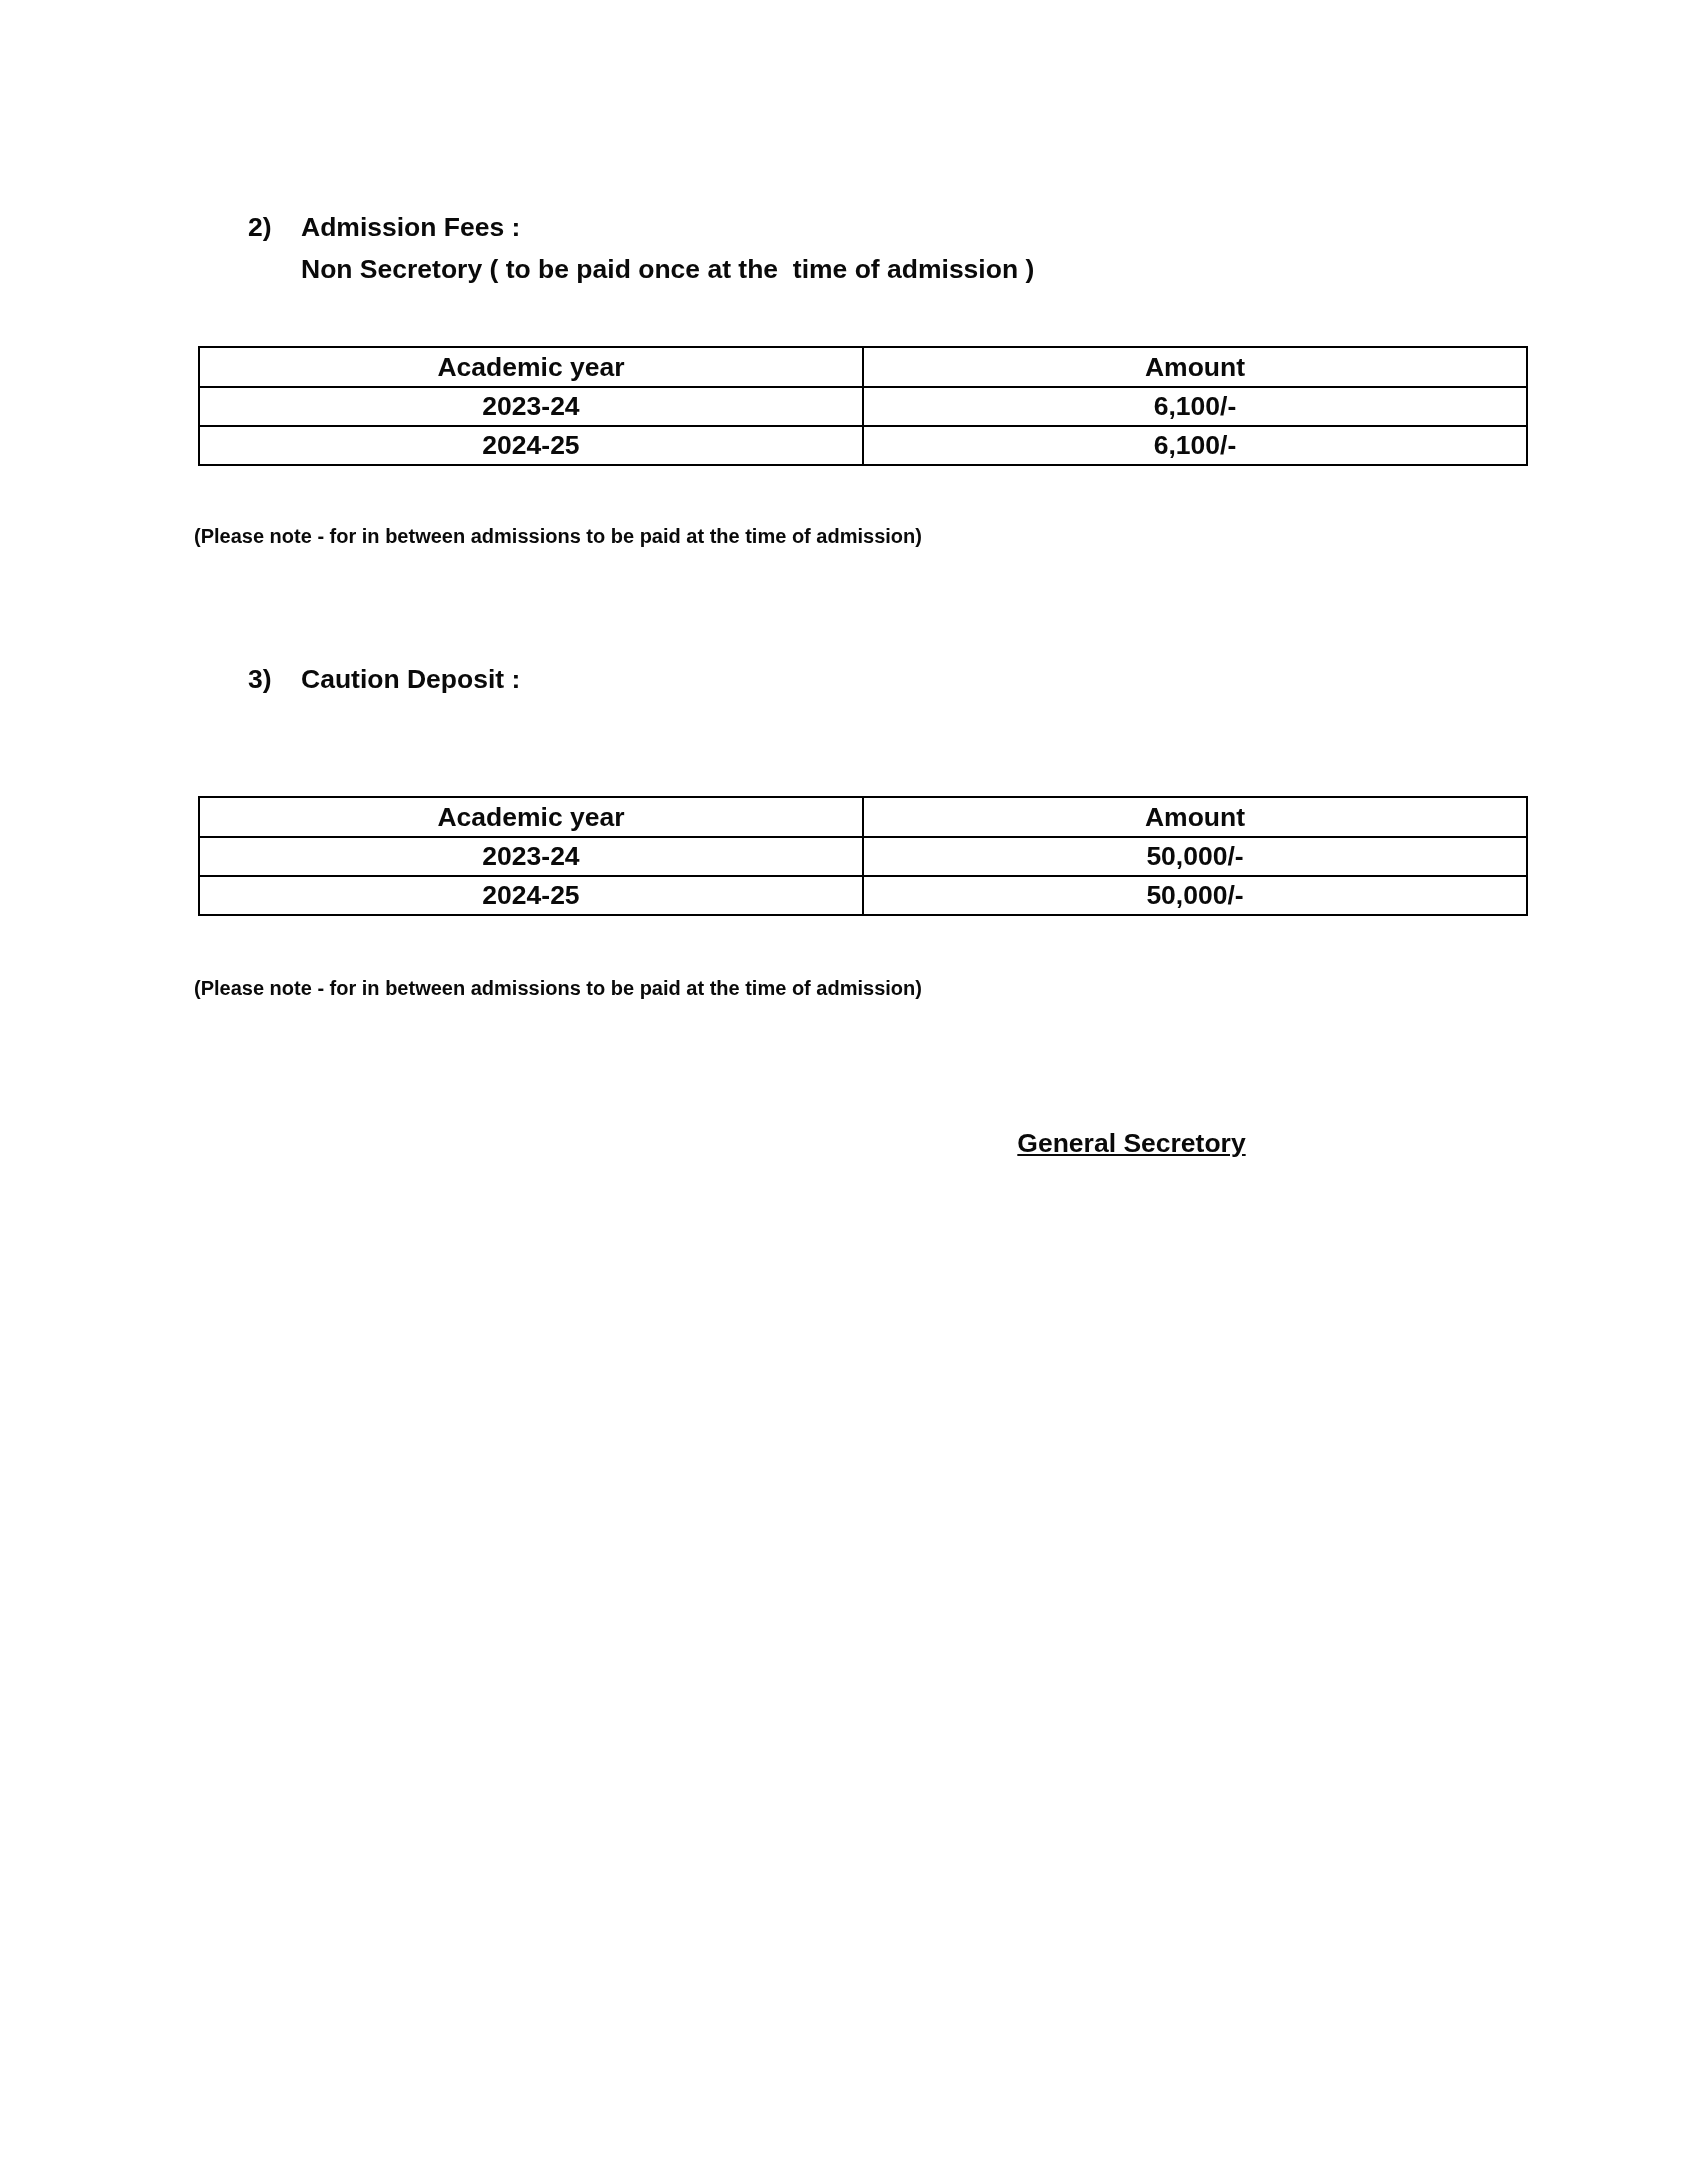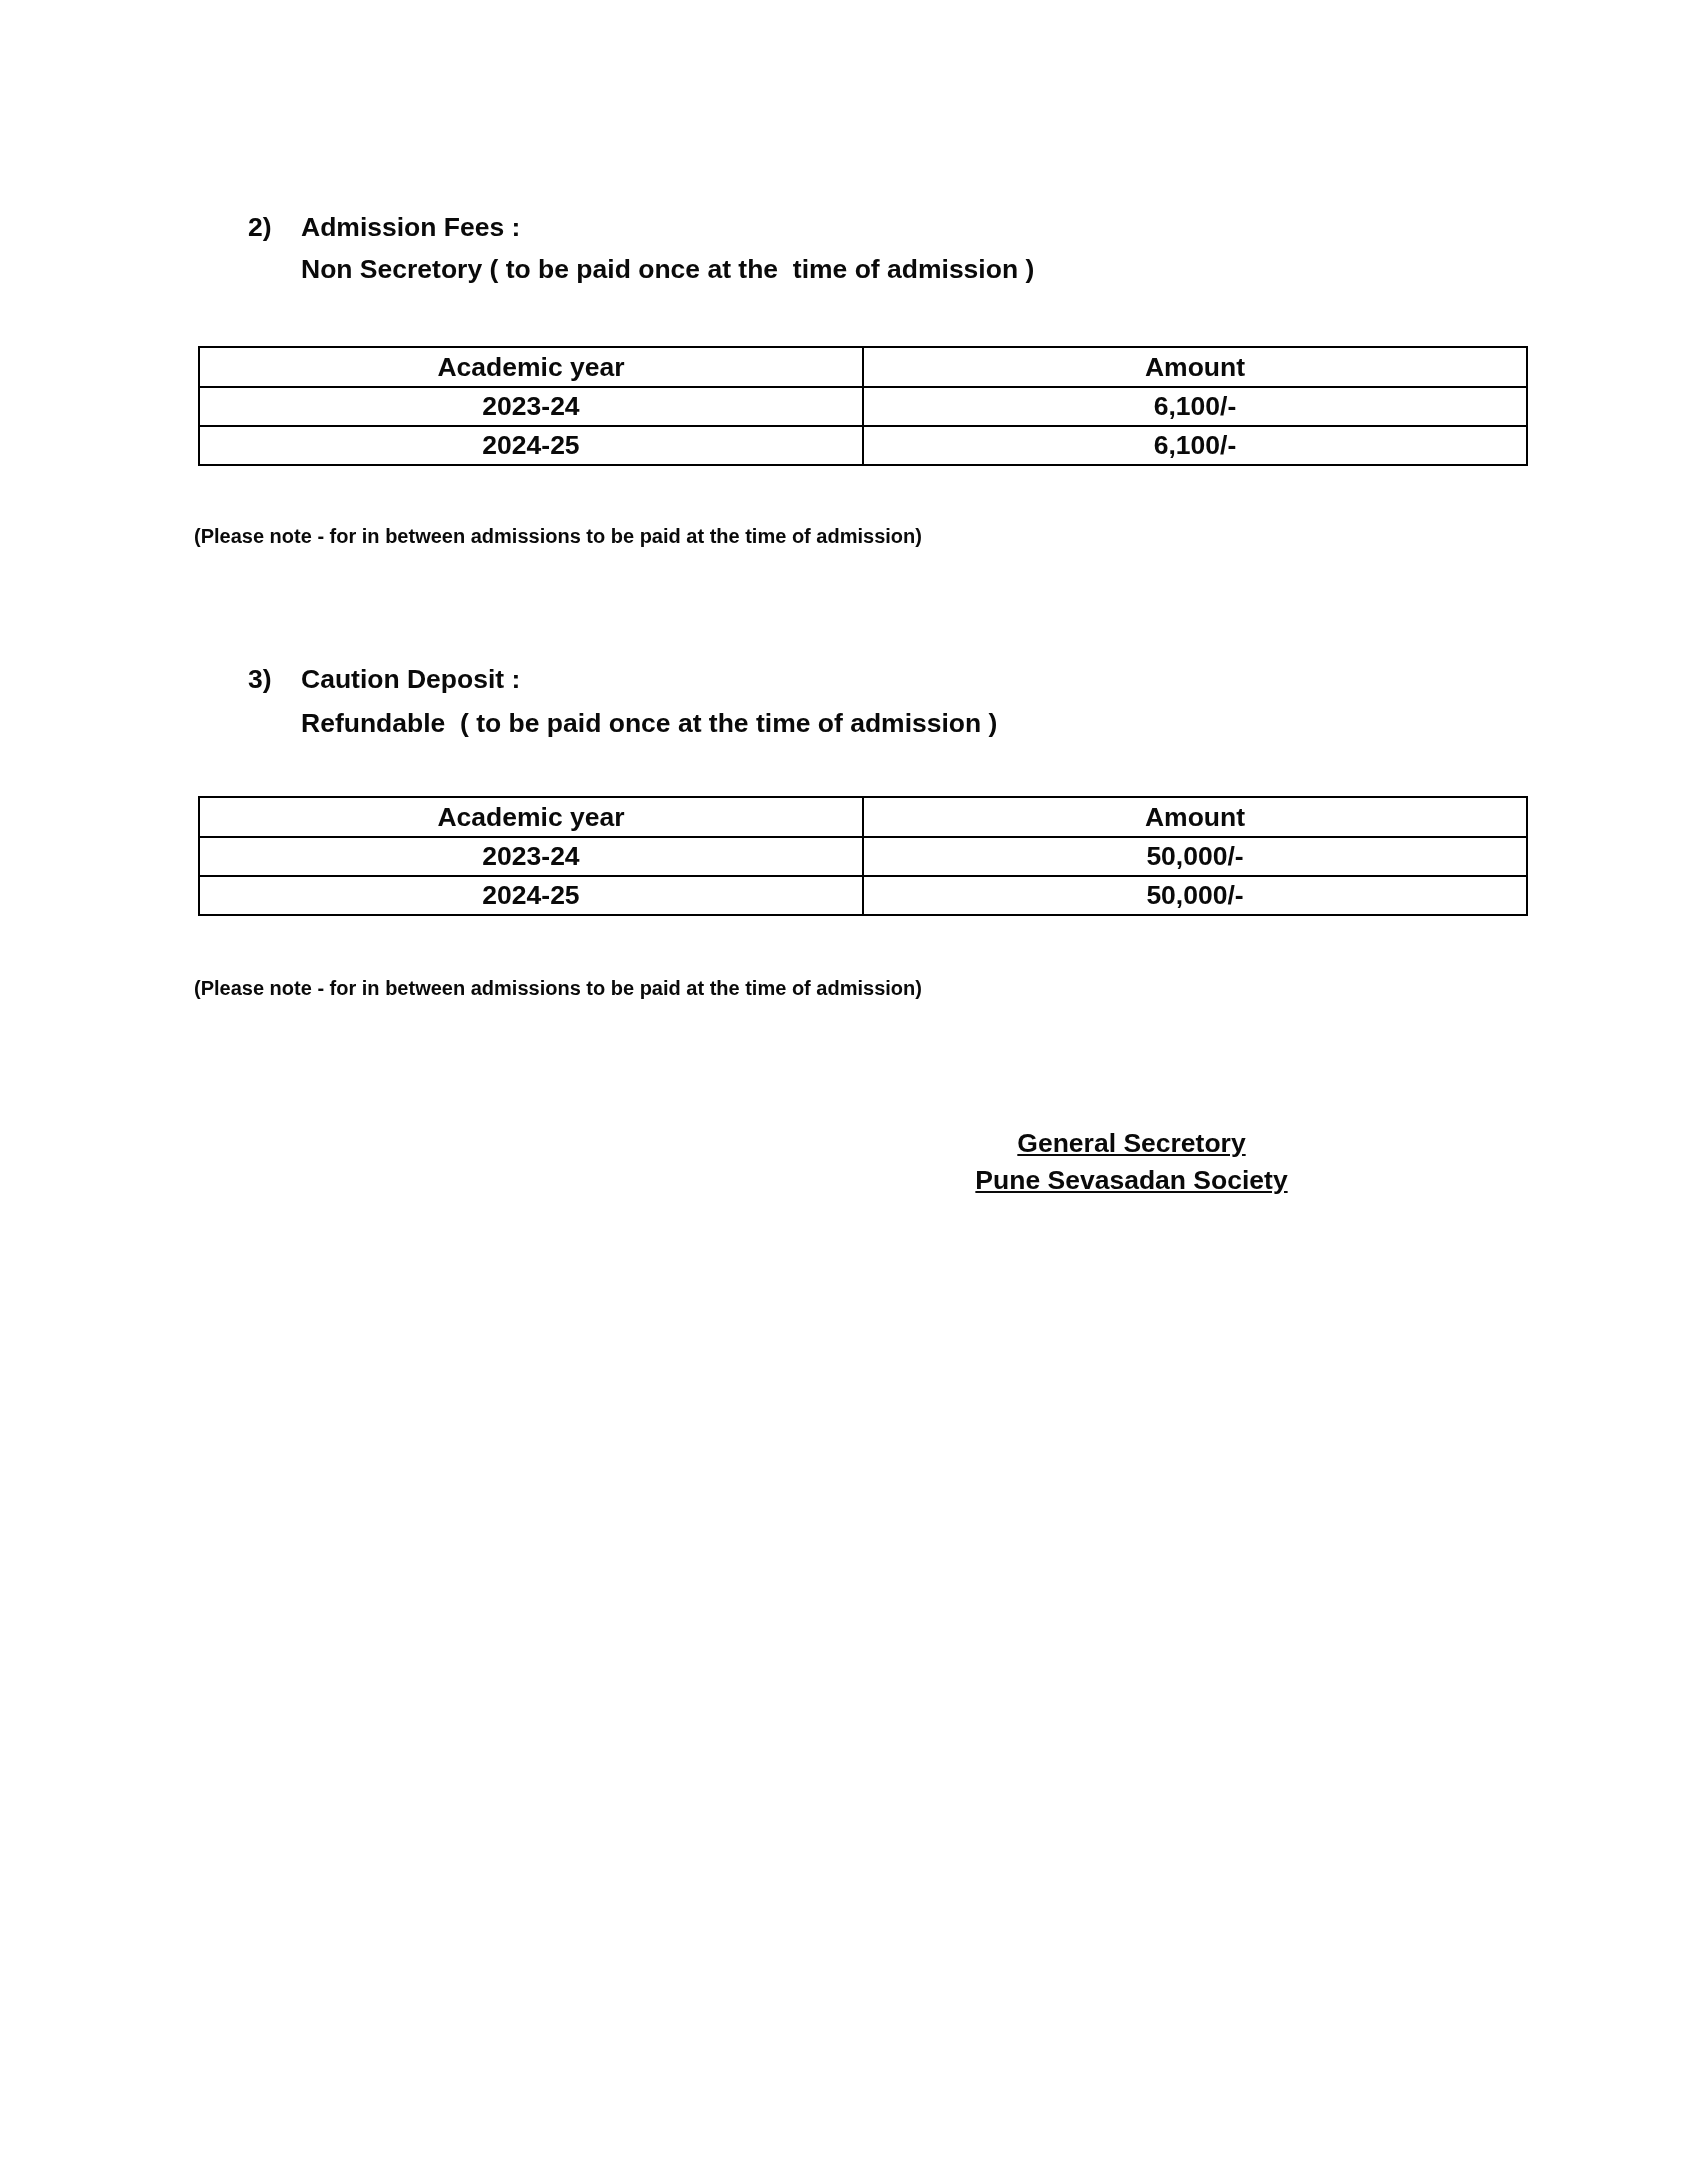--- a/index.html
+++ b/index.html
@@ -107,21 +107,20 @@
       </tr>
     </tbody>
   </table>
 
   <div class="note" id="note1">(Please note - for in between admissions to be paid at the time of admission)</div>
 
   <div class="list-heading" id="sec3-heading">
     <span class="num">3)</span>
     <span class="title">Caution Deposit :</span>
   </div>
-  <div class="subtitle" id="sec3-subtitle">Refundable  ( to be paid once at the time of admission )</div>
 
   <table class="fee-table" id="table2">
     <thead>
       <tr>
         <th>Academic year</th>
         <th>Amount</th>
       </tr>
     </thead>
     <tbody>
       <tr>
@@ -132,17 +131,16 @@
         <td>2024-25</td>
         <td>50,000/-</td>
       </tr>
     </tbody>
   </table>
 
   <div class="note" id="note2">(Please note - for in between admissions to be paid at the time of admission)</div>
 
   <div class="signature">
     <div>General Secretory</div>
-    <div>Pune Sevasadan Society</div>
   </div>
 
 </div>
 
 
 </body></html>

